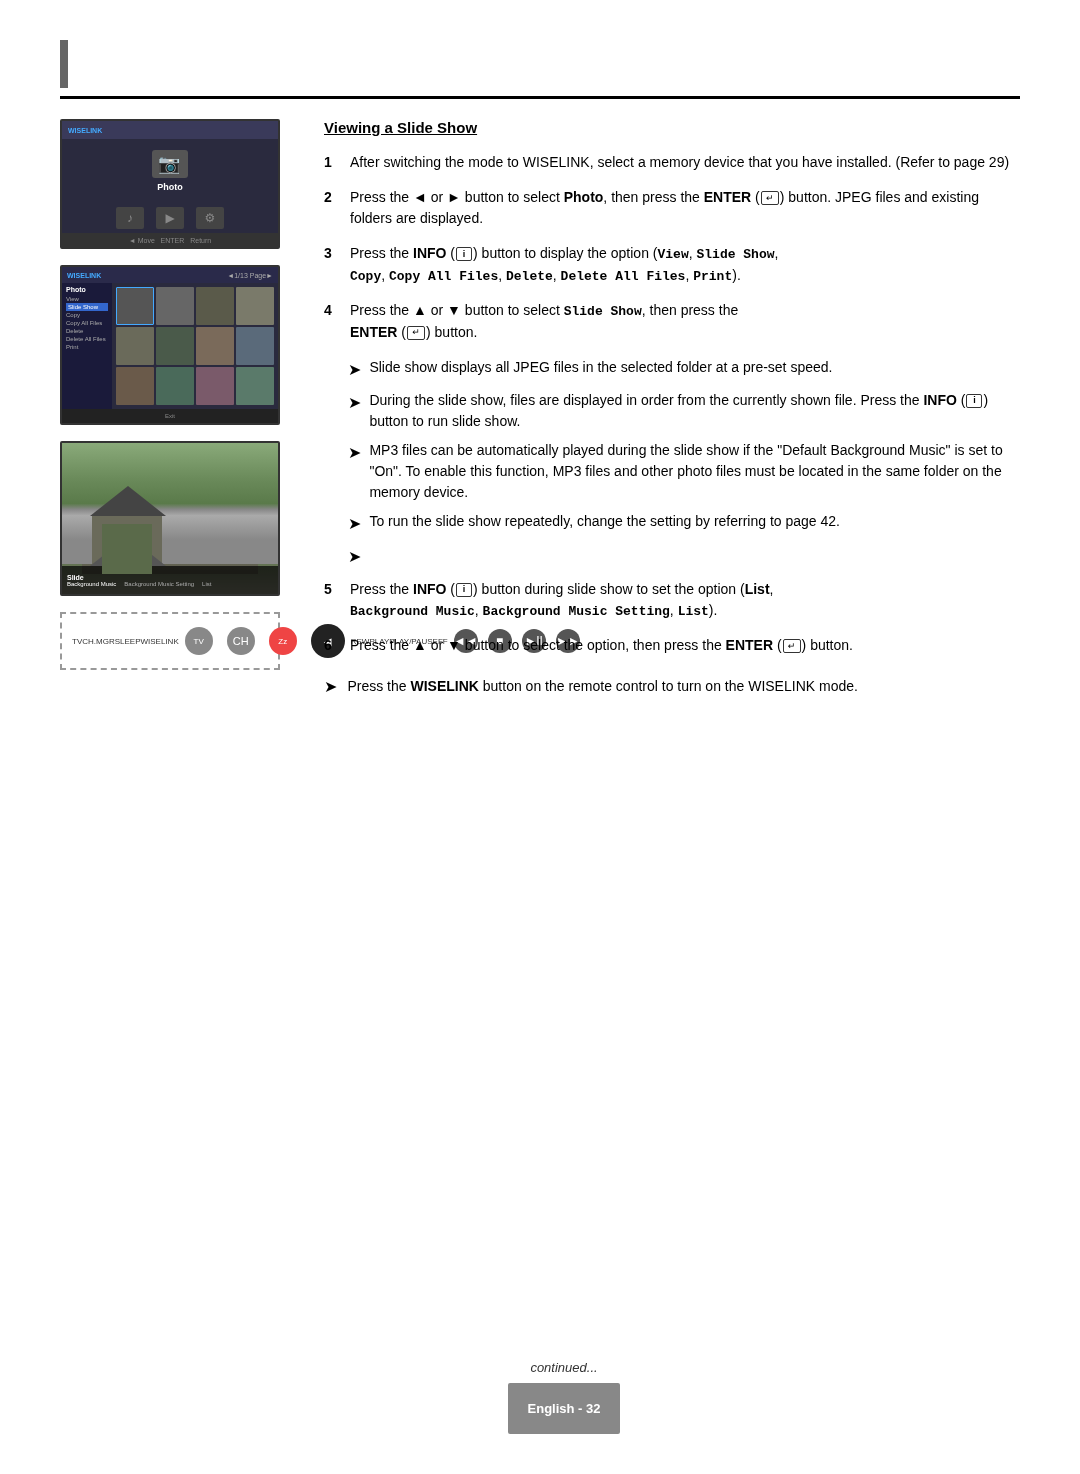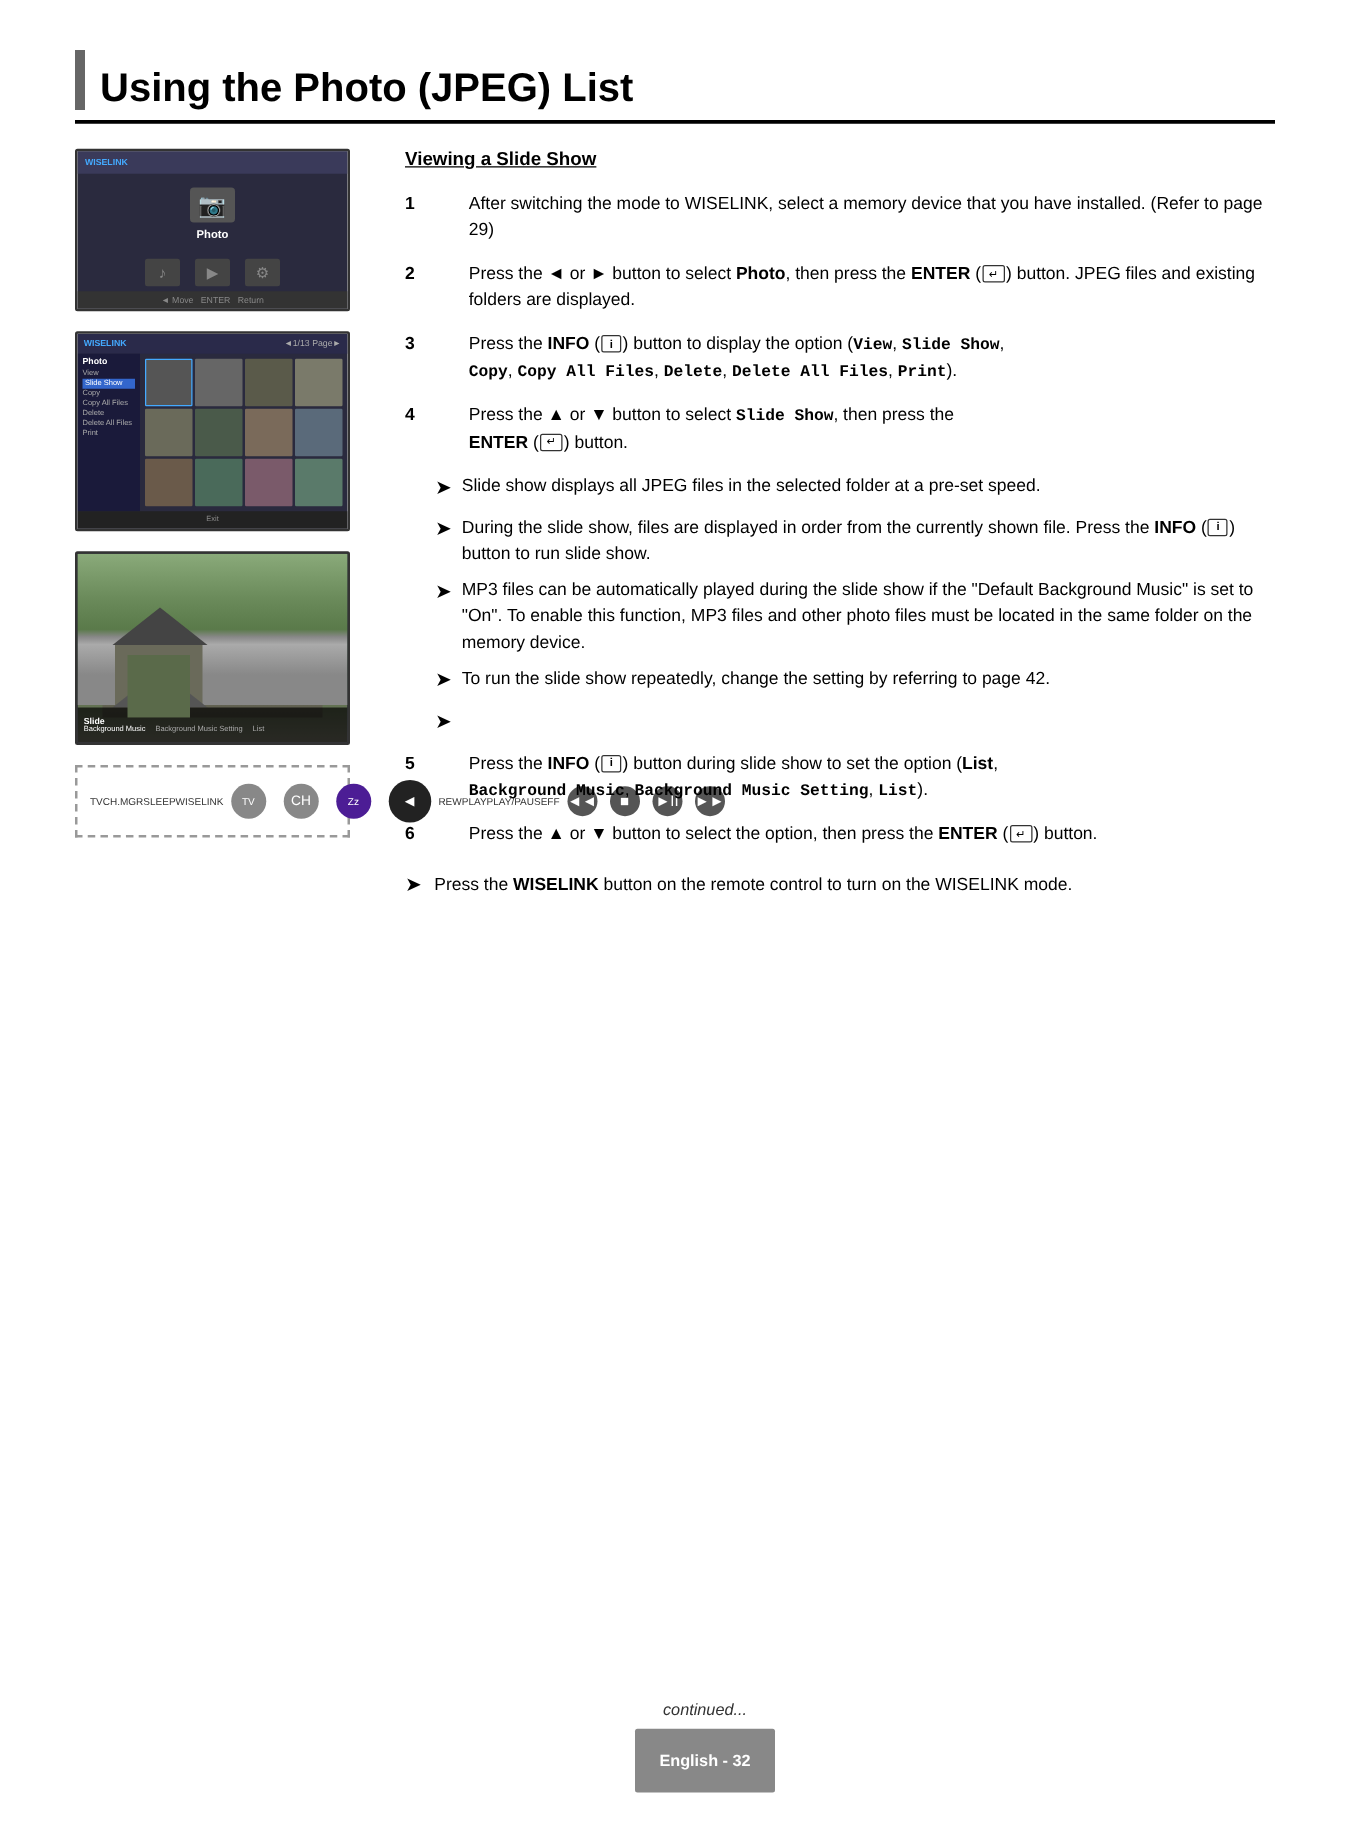--- a/index.html
+++ b/index.html
@@ -81,21 +81,20 @@
     .step-number {
       font-weight: bold;
       font-size: 14px;
       min-width: 16px;
       flex-shrink: 0;
     }
 
     .step-content {
       font-size: 14px;
       line-height: 1.5;
-      margin-left: 25px;
     }
 
     .step-content b {
       font-weight: bold;
     }
 
     .step-content code {
       font-family: 'Courier New', monospace;
       font-size: 13px;
       font-weight: bold;
@@ -502,21 +501,20 @@
       font-size: 16px;
     }
   </style>
 </head>
 <body>
 
 <div class="page-container">
 
   <div class="page-header">
     <div class="left-bar"></div>
-    <h1 class="page-title">Using the Photo (JPEG) List</h1>
   </div>
 
   <div class="main-content">
 
     <div class="left-column">
 
       <div class="screen-mockup screen-mockup-1">
         <div class="screen-inner">
           <div class="screen1-top">
             <span class="screen1-logo">WISELINK</span>
@@ -596,21 +594,21 @@
         <div class="remote-inner">
           <div class="remote-labels-row">
             <span>TV</span>
             <span>CH.MGR</span>
             <span>SLEEP</span>
             <span>WISELINK</span>
           </div>
           <div class="remote-buttons-row">
             <div class="remote-btn" style="background:#888;font-size:8px;">TV</div>
             <div class="remote-btn" style="background:#888;font-size:11px;">CH</div>
-            <div class="remote-btn" style="background:#4c1d95;font-size:8px;">Zz</div>
+            <div class="remote-btn" style="background:#ef4444;font-size:8px;">Zz</div>
             <div class="remote-btn large dark" style="background:#222;">◀</div>
           </div>
           <div class="remote-labels-row">
             <span>REW</span>
             <span>PLAY</span>
             <span>PLAY/PAUSE</span>
             <span>FF</span>
           </div>
           <div class="remote-bottom-row">
             <div class="remote-arrow-btn">◄◄</div>

